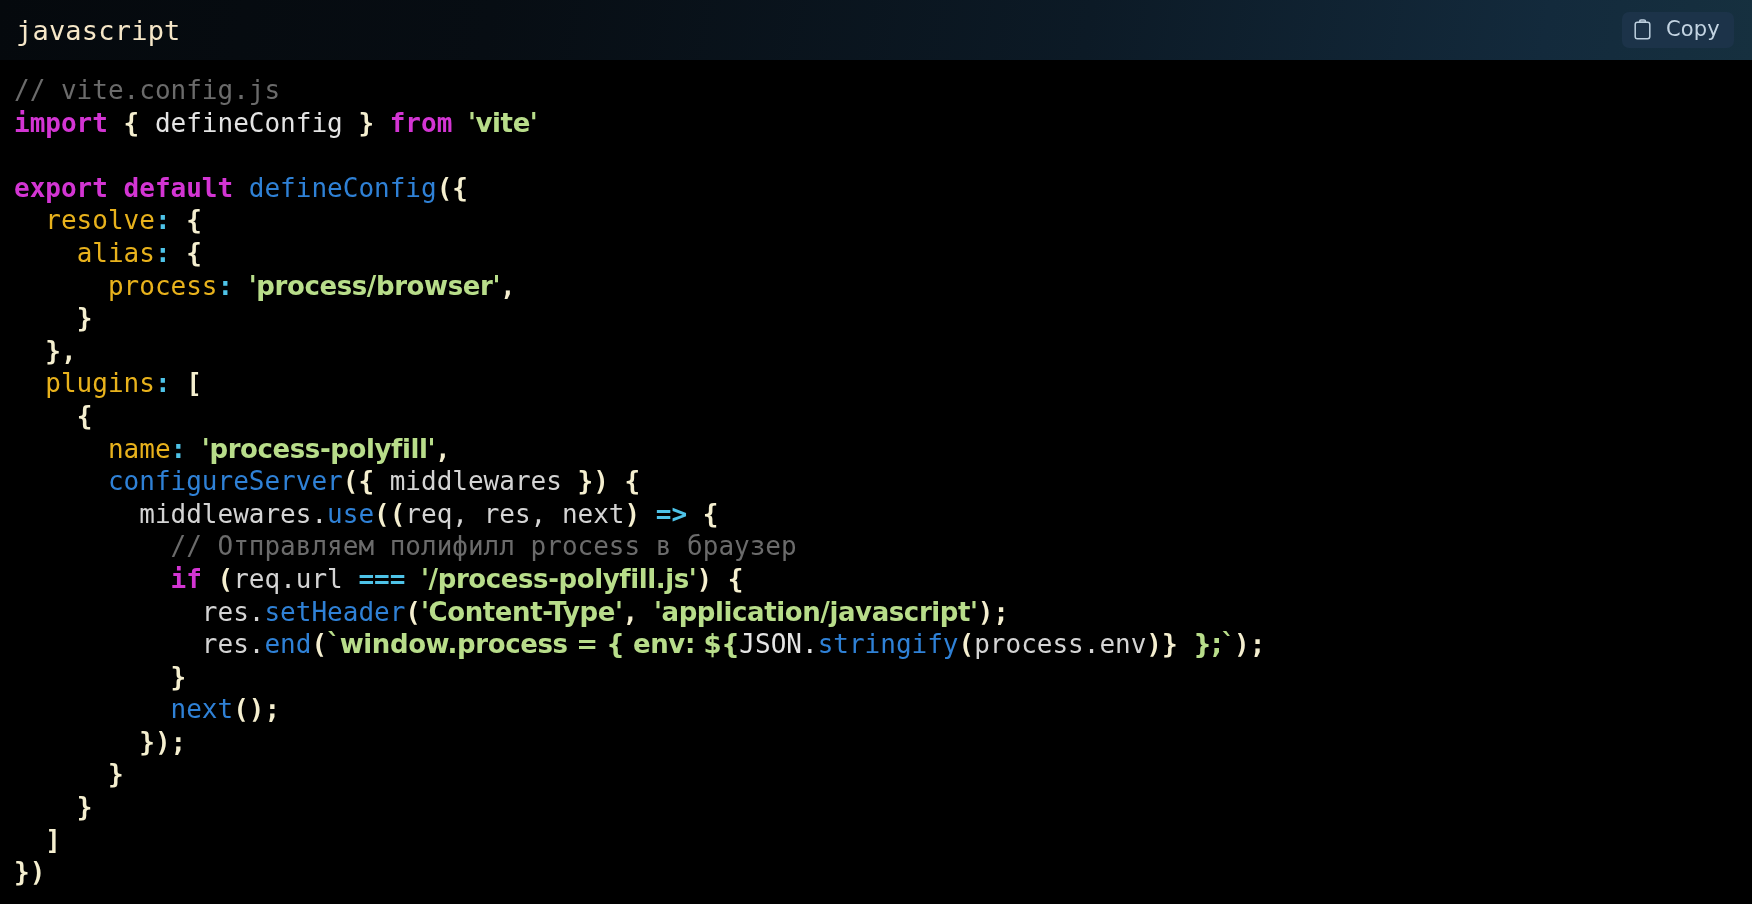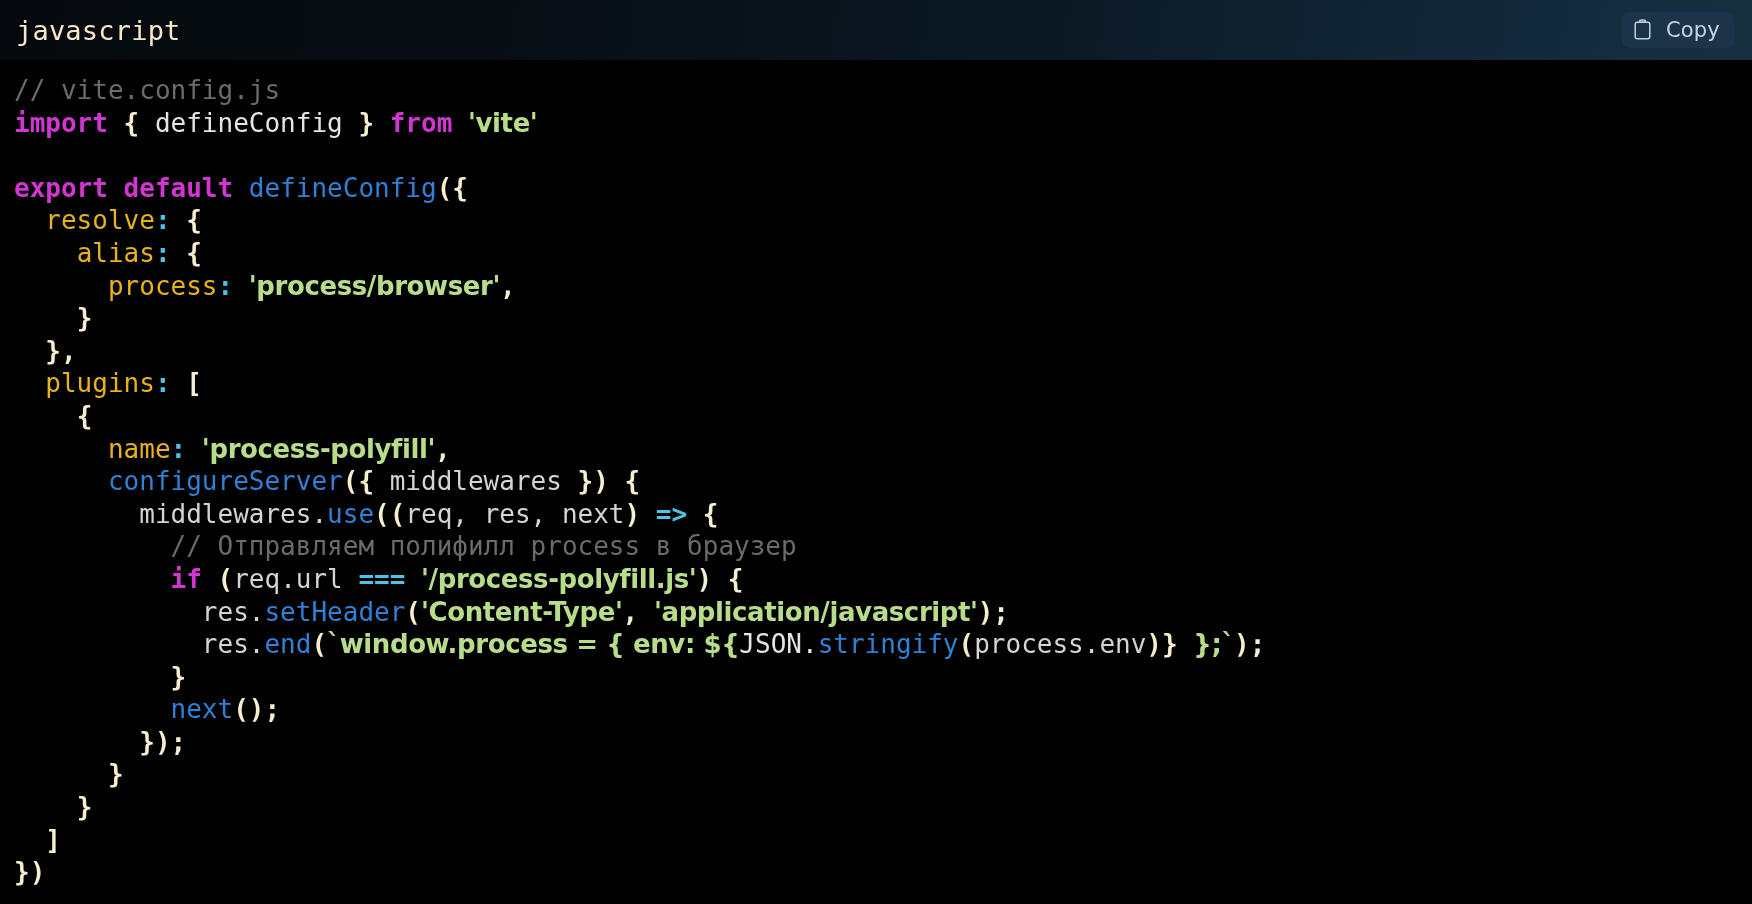--- a/index.html
+++ b/index.html
@@ -37,21 +37,21 @@
   .cb-lang {
     font-family: "DejaVu Sans Mono", monospace;
     font-size: 27px;
     line-height: 1;
     letter-spacing: 0.2px;
     color: #f6e7c8;
     user-select: none;
   }
   .cb-copy {
     display: flex;
-    align-items: center;
+    align-items: flex-start;
     gap: 14px;
     background: #1c3349;
     border: none;
     border-radius: 7px;
     padding: 7px 14px 7px 11px;
     cursor: pointer;
     font-family: "DejaVu Sans", sans-serif;
   }
   .cb-copy-label {
     font-family: "DejaVu Sans", sans-serif;

